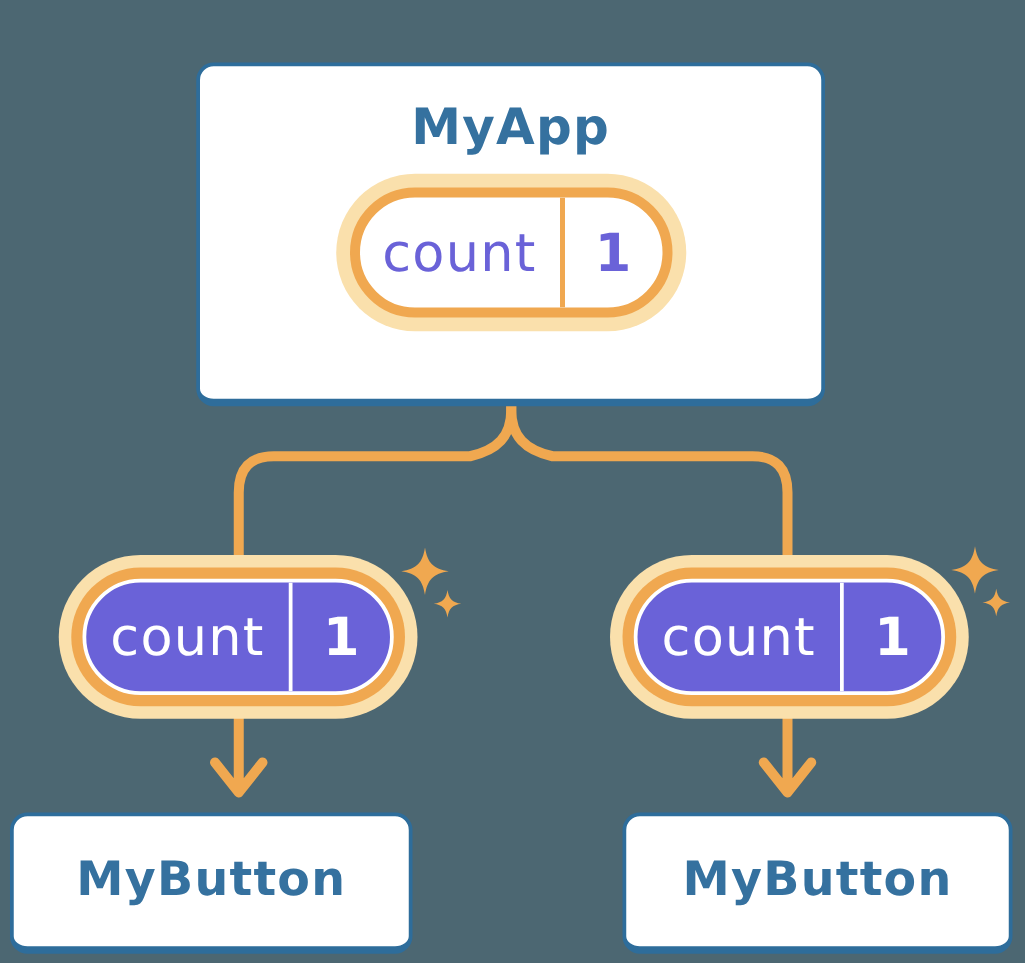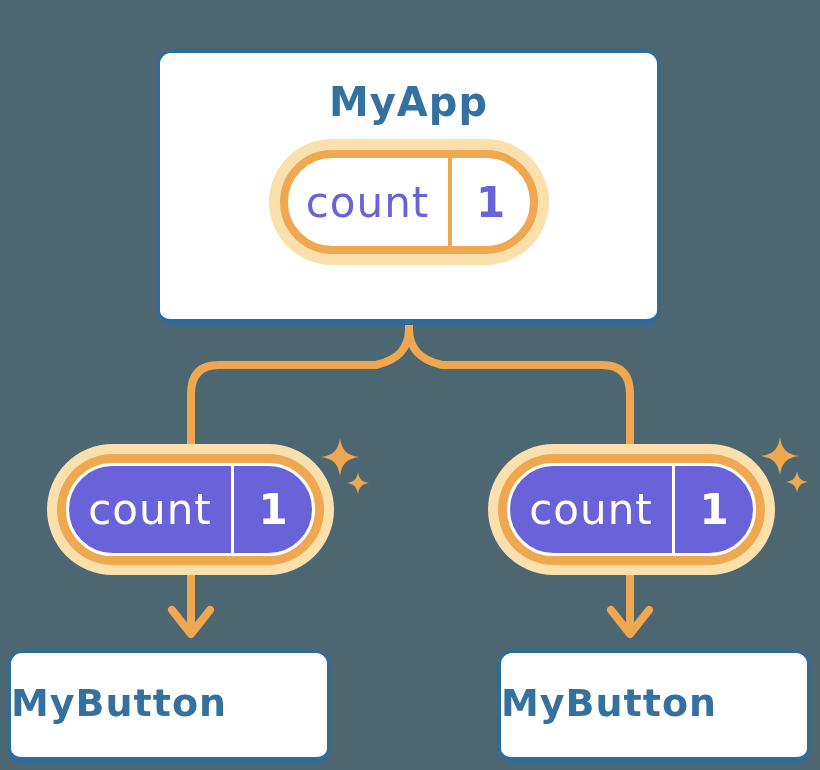--- a/index.html
+++ b/index.html
@@ -8,21 +8,21 @@
   }
   html,body{margin:0;padding:0;background:var(--bg);}
   .canvas{position:relative;width:820px;height:770px;background:var(--bg);overflow:hidden;
           font-family:"DejaVu Sans","Liberation Sans",sans-serif;}
   .wires{position:absolute;left:0;top:0;width:820px;height:770px;}
   .wire{fill:none;stroke:var(--orange);stroke-width:8;stroke-linecap:round;stroke-linejoin:round;}
   .sparkle{fill:var(--orange);stroke:none;}
   .card{position:absolute;background:var(--card-bg);border:3px solid var(--card-border);
         border-bottom-width:6px;border-radius:14px;box-sizing:border-box;}
   .root-card{left:157px;top:12px;width:503px;height:275px;margin-top:38px;}
-  .child-card{top:650px;height:113px;display:flex;align-items:center;justify-content:flex-start;}
+  .child-card{top:650px;height:113px;display:flex;align-items:center;justify-content:center;}
   .child-left{left:8px;width:322px;}
   .child-right{left:498px;width:312px;}
   .card-title{font-size:40px;font-weight:700;color:var(--title-text);text-align:center;letter-spacing:1px;}
   .root-card .card-title{margin-top:26px;}
   .child-card .card-title{font-size:38px;margin-top:-4px;}
   .pill{position:absolute;display:flex;align-items:stretch;border-radius:999px;overflow:hidden;box-sizing:content-box;}
   .pill-state{left:50%;transform:translateX(-50%);top:97px;width:242px;height:88px;background:#fff;
               border:8px solid var(--orange);box-shadow:0 0 0 11px var(--orange-light);}
   .pill-state .pill-divider{width:4px;background:var(--orange);}
   .pill-state .seg{color:var(--purple);}

